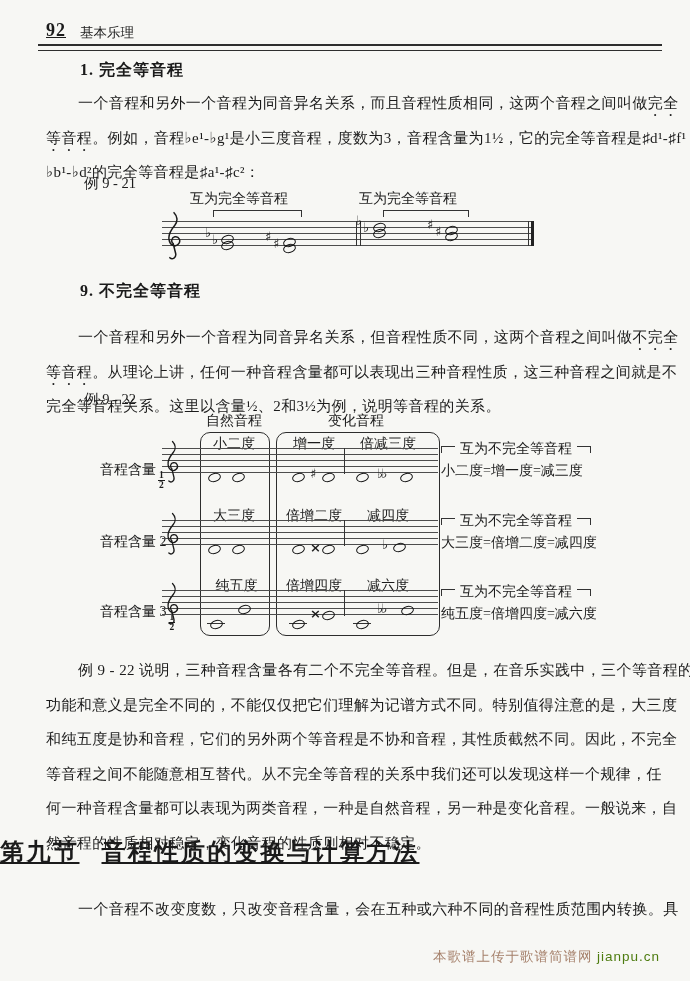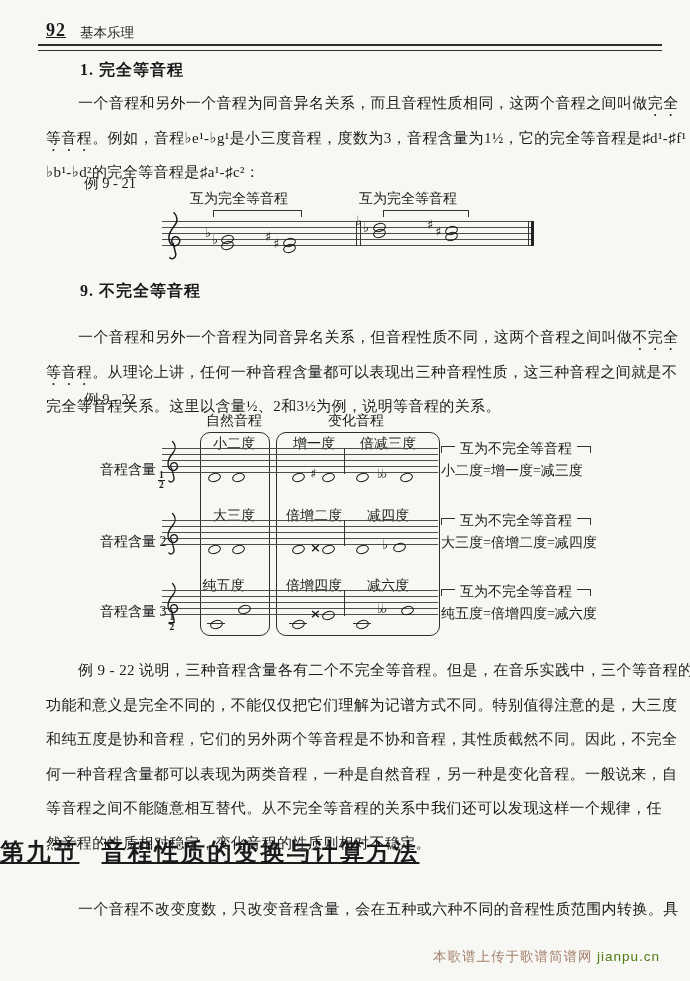--- a/index.html
+++ b/index.html
@@ -185,21 +185,21 @@
           <span>互为不完全等音程</span>
         </span></div>
     <div class="anno" style="top:124px">大三度=倍增二度=减四度</div>
 
     <div class="qty" style="left:0;top:193px;width:58px">
       <span>音程含量</span> <span>3</span><span class="frac">
           <span class="ftop">1</span>
           <span>2</span>
         </span>
     </div>
-    <div class="ivlabel" style="left:100px;top:167px;width:47px">纯五度</div>
+    <div class="ivlabel" style="left:113px;top:167px;width:47px">纯五度</div>
     <div class="ivlabel" style="left:178px;top:167px;width:72px">倍增四度</div>
     <div class="ivlabel" style="left:248px;top:167px;width:80px">减六度</div>
     <div class="staff" style="left:62px;top:180px;width:276px;height:26px"></div>
     <div class="clefbox" style="left:64px;top:172px">
       <svg width="17" height="44" viewBox="0 0 22 60">
           <path class="clefpath" d="M11,2 C15,6 16,12 12,17 C7,23 4,28 5,34 C6,41 12,44 16,40 C20,36 17,30 12,31 C8,32 7,37 10,39 L13,51 C14,56 9,59 6,56"></path>
         </svg>
     </div>
     <div class="ledger" style="left:107px;top:213px"></div>
     <span class="wnote" style="left:110px;top:210px"></span>
@@ -216,22 +216,22 @@
     <div class="anno" style="top:173px"><span class="eqbracket">
           <span>互为不完全等音程</span>
         </span></div>
     <div class="anno" style="top:195px">纯五度=倍增四度=减六度</div>
   </div>
 
   <div class="para" style="top:653px" data-indent="">
       <div class="tline"><span>例 9 - 22 说明，三种音程含量各有二个不完全等音程。但是，在音乐实践中，三个等音程的</span></div>
       <div class="tline"><span>功能和意义是完全不同的，不能仅仅把它们理解为记谱方式不同。特别值得注意的是，大三度</span></div>
       <div class="tline"><span>和纯五度是协和音程，它们的另外两个等音程是不协和音程，其性质截然不同。因此，不完全</span></div>
+      <div class="tline"><span>等音程之间不能随意相互替代。从不完全等音程的关系中我们还可以发现这样一个规律，任</span></div>
       <div class="tline"><span>何一种音程含量都可以表现为两类音程，一种是自然音程，另一种是变化音程。一般说来，自</span></div>
-      <div class="tline"><span>等音程之间不能随意相互替代。从不完全等音程的关系中我们还可以发现这样一个规律，任</span></div>
       <div class="tline"><span>然音程的性质相对稳定，变化音程的性质则相对不稳定。</span></div>
     </div>
 
   <div id="sec9">
     <span>第九节</span><span class="gap"></span><span>音程性质的变换与计算方法</span>
   </div>
 
   <div class="para" style="top:892px" data-indent="">
       <div class="tline"><span>一个音程不改变度数，只改变音程含量，会在五种或六种不同的音程性质范围内转换。具</span></div>
     </div>

